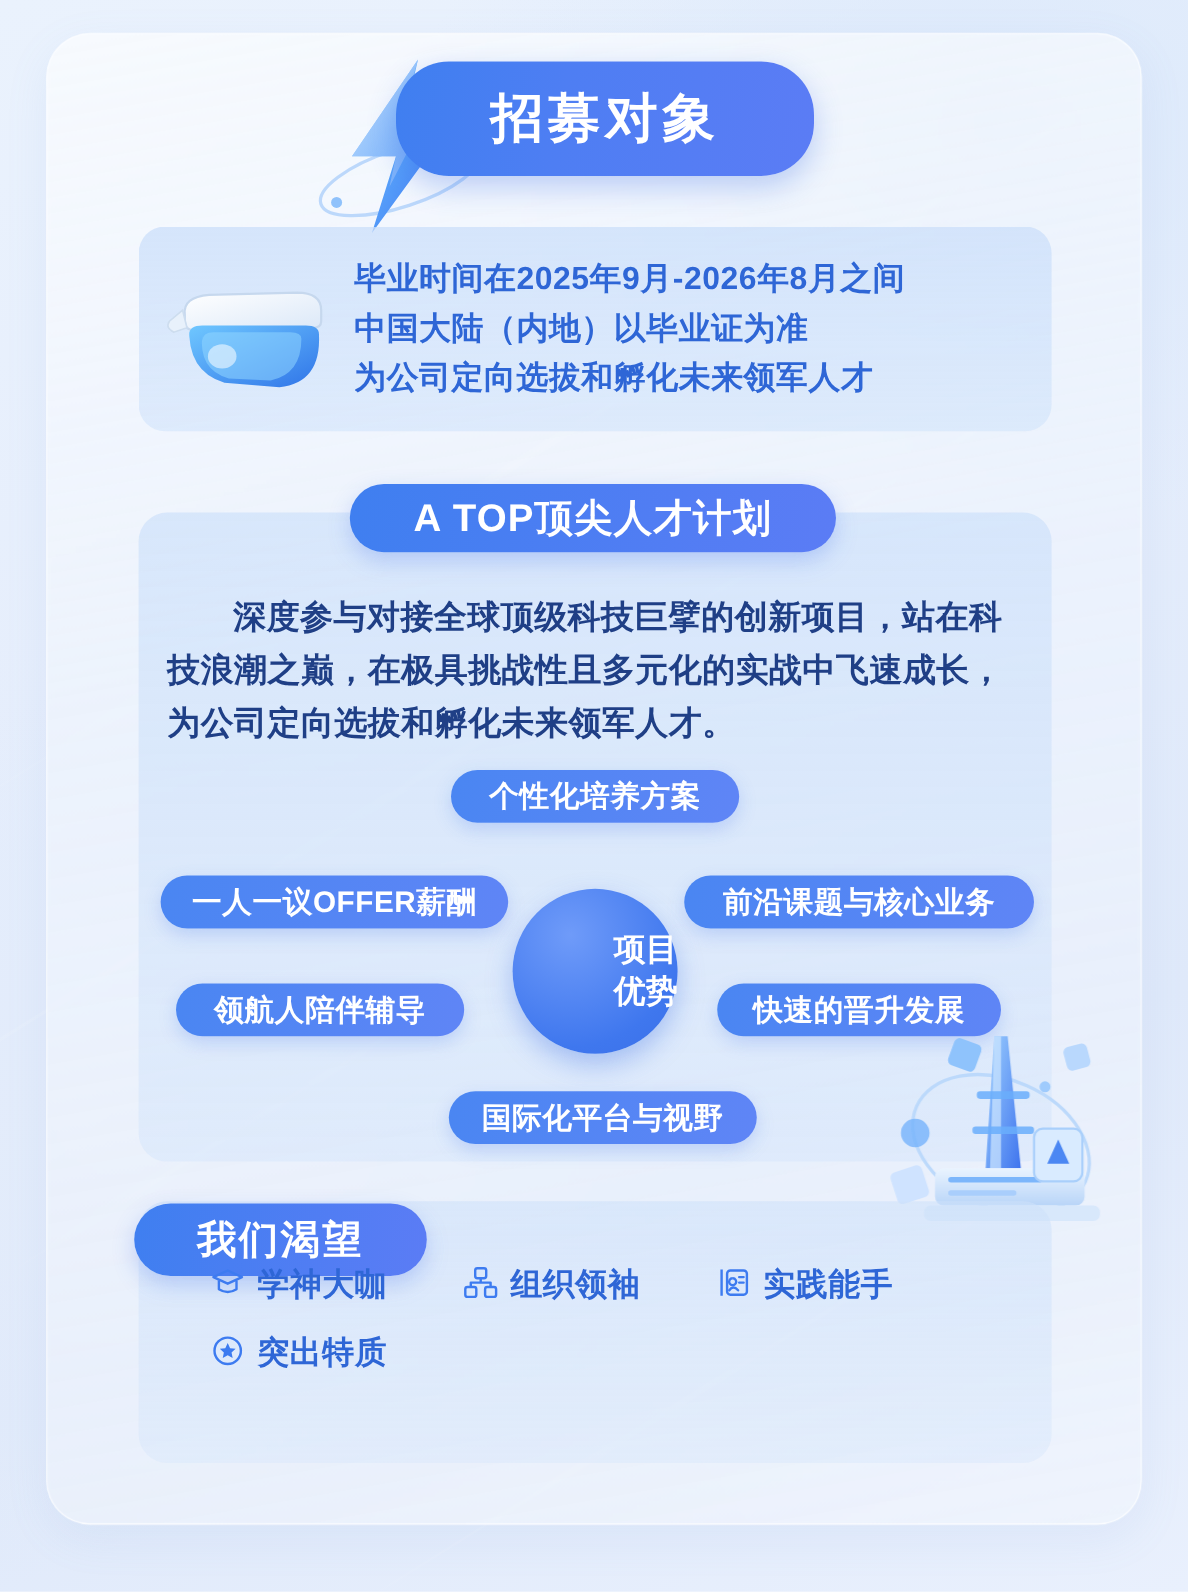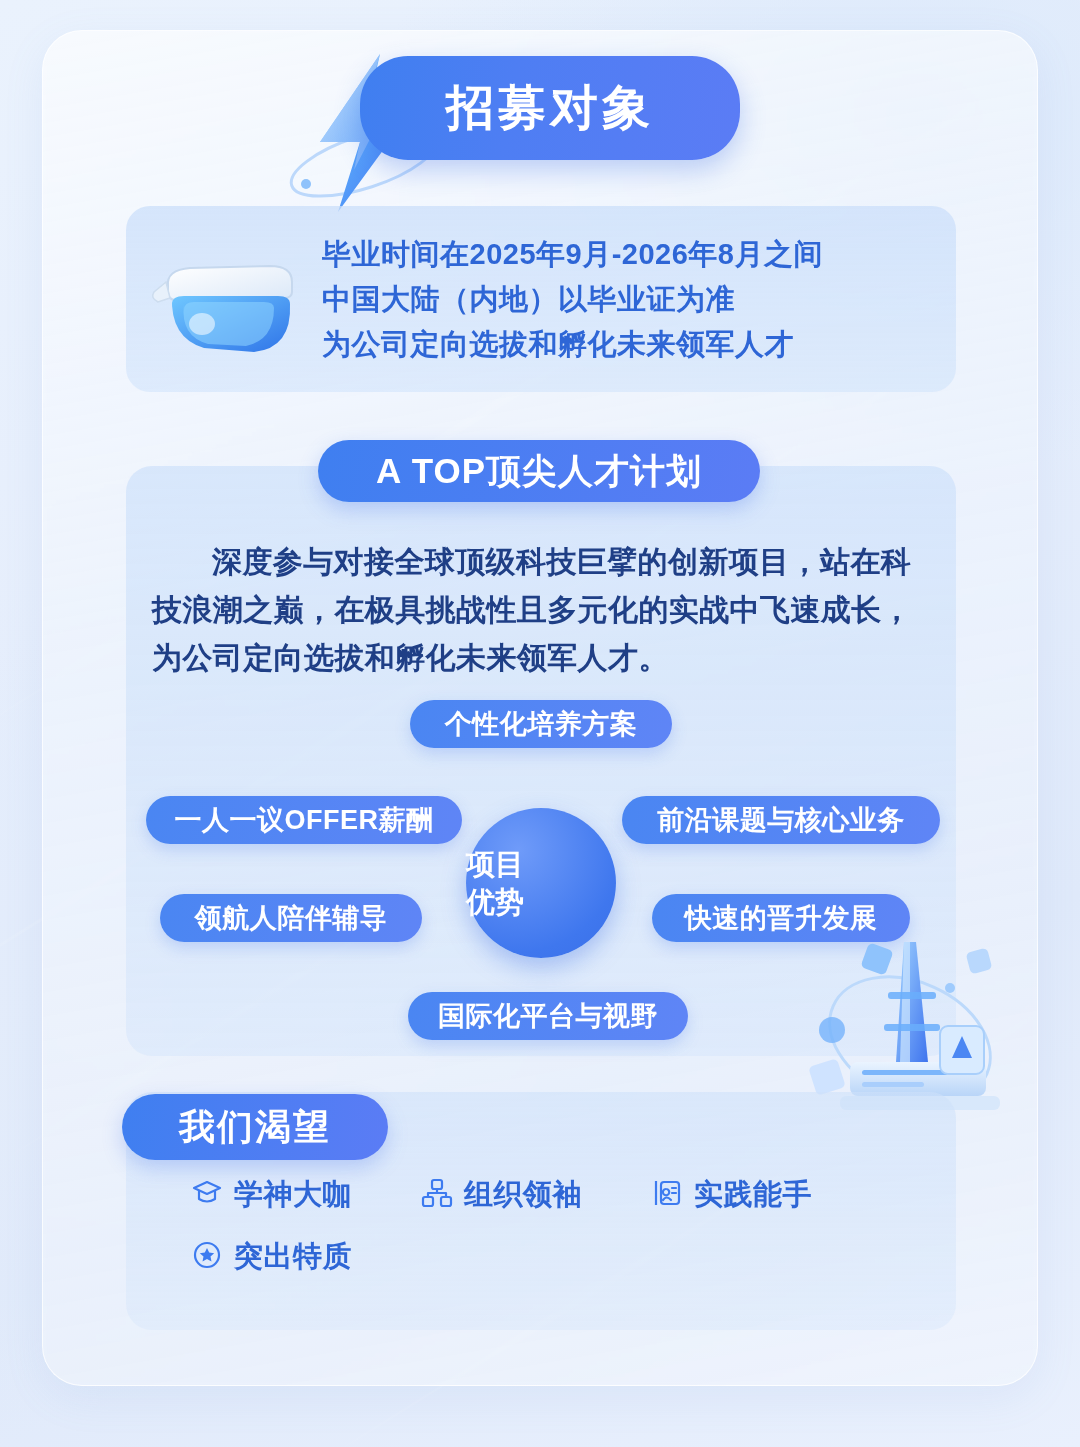--- a/index.html
+++ b/index.html
@@ -103,40 +103,40 @@
   .tag-left2  { left: 160px; top: 894px; width: 262px; height: 48px; }
   .tag-right1 { left: 622px; top: 796px; width: 318px; height: 48px; }
   .tag-right2 { left: 652px; top: 894px; width: 258px; height: 48px; }
   .tag-bottom { left: 408px; top: 992px; width: 280px; height: 48px; }
 
   .circle {
     position: absolute; left: 466px; top: 808px; width: 150px; height: 150px;
     border-radius: 50%;
     background: radial-gradient(circle at 35% 28%, #6f9bf9 0%, #3f77ee 70%, #3a6fe8 100%);
     box-shadow: 0 10px 24px rgba(55,105,225,.35);
-    display: flex; flex-direction: column; align-items: flex-start; justify-content: center;
+    display: flex; flex-direction: column; align-items: flex-end; justify-content: center;
     color: #fff; font-size: 29px; font-weight: 700; line-height: 38px;
   }
 
   
   .desire-box {
     position: absolute; left: 126px; top: 1092px;
     width: 830px; height: 238px; border-radius: 26px;
     background: linear-gradient(180deg, rgba(206,225,250,.58) 0%, rgba(214,230,251,.42) 100%);
   }
   .desire-title {
     position: absolute; left: 122px; top: 1094px;
     width: 266px; height: 66px; border-radius: 33px;
     background: linear-gradient(100deg, #3f7ff0, #5b7cf5);
     box-shadow: 0 8px 20px rgba(60,110,230,.26);
     display: flex; align-items: center; justify-content: center;
     color: #fff; font-size: 36px; font-weight: 700; letter-spacing: 2px;
   }
   .desire-grid {
-    position: absolute; left: 190px; top: 1175px;
+    position: absolute; left: 190px; top: 1148px;
     width: 680px;
     display: grid; grid-template-columns: 230px 230px 220px;
     row-gap: 22px;
   }
   .desire-item { display: flex; align-items: center; gap: 10px; }
   .desire-item .dlabel {
     font-size: 29px; font-weight: 700; color: #2e66d6; letter-spacing: .5px;
   }
   .desire-item svg { flex: none; }
 

